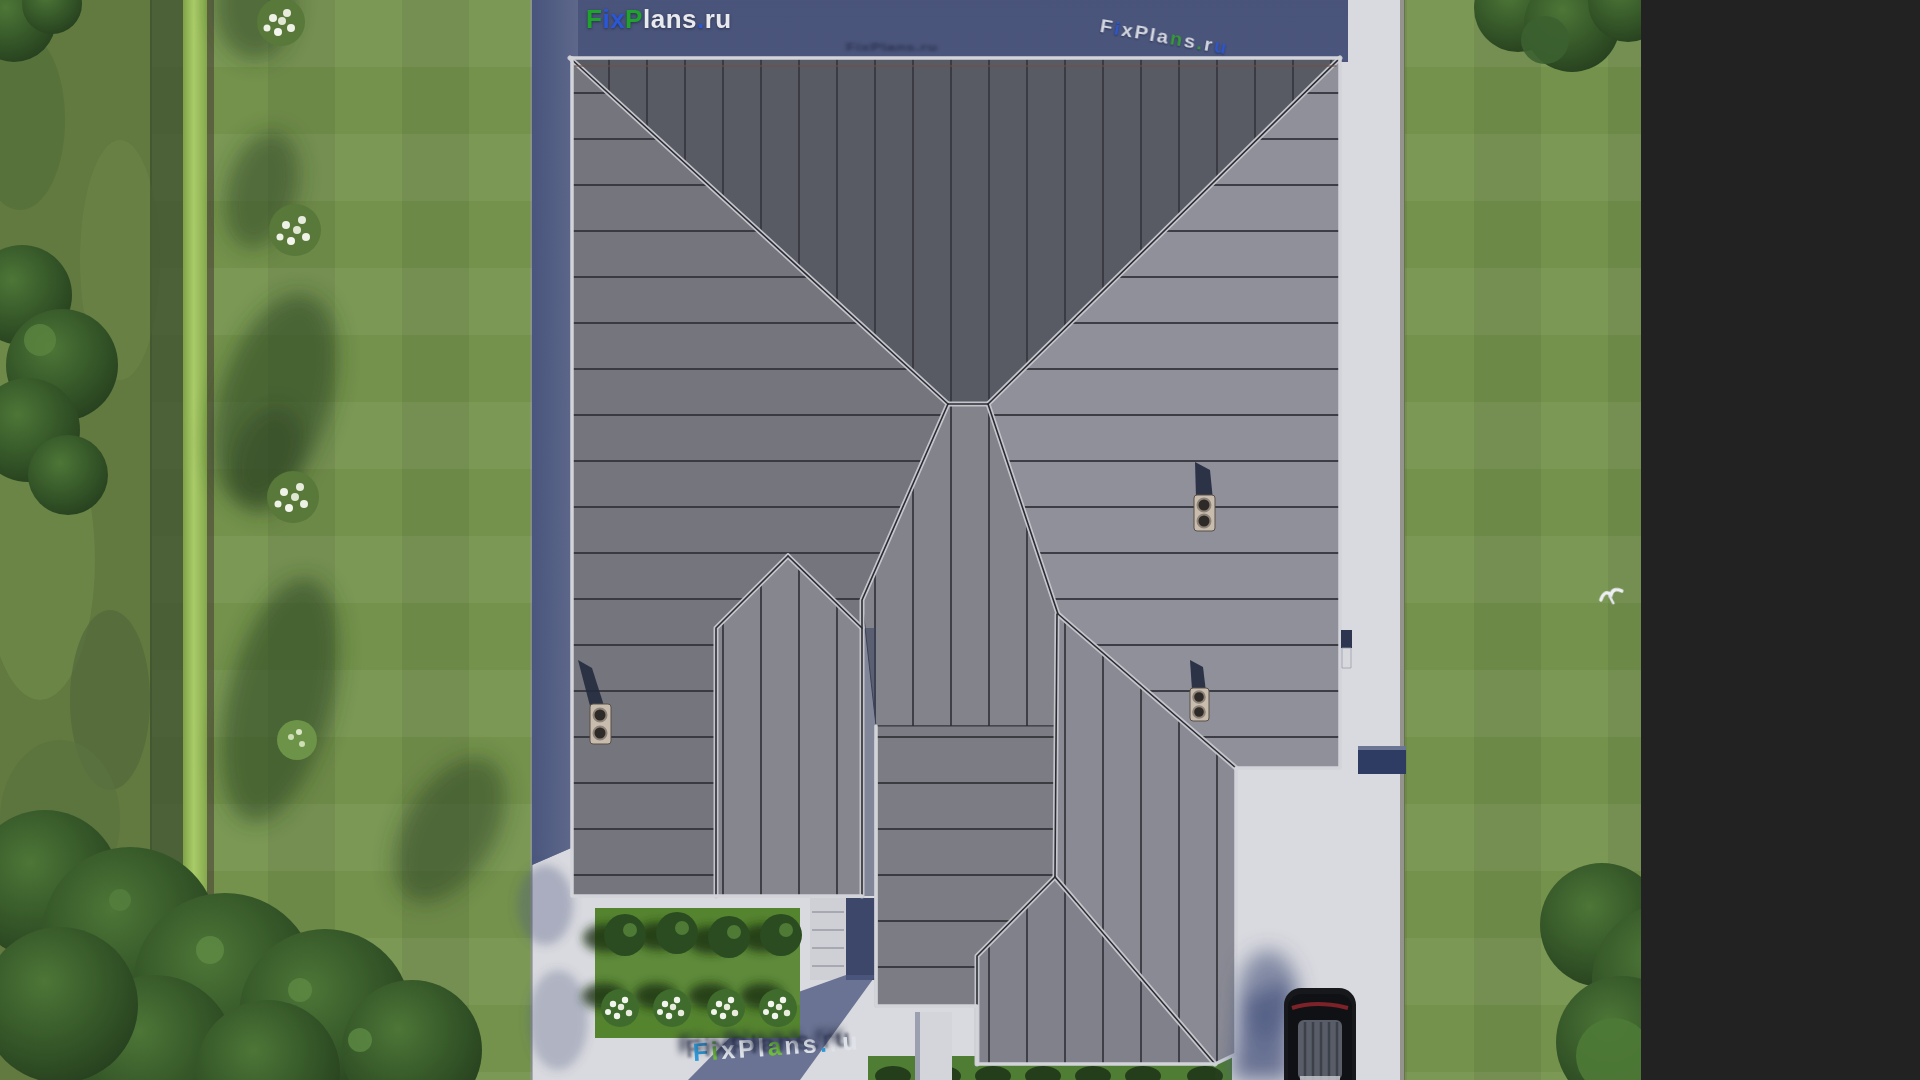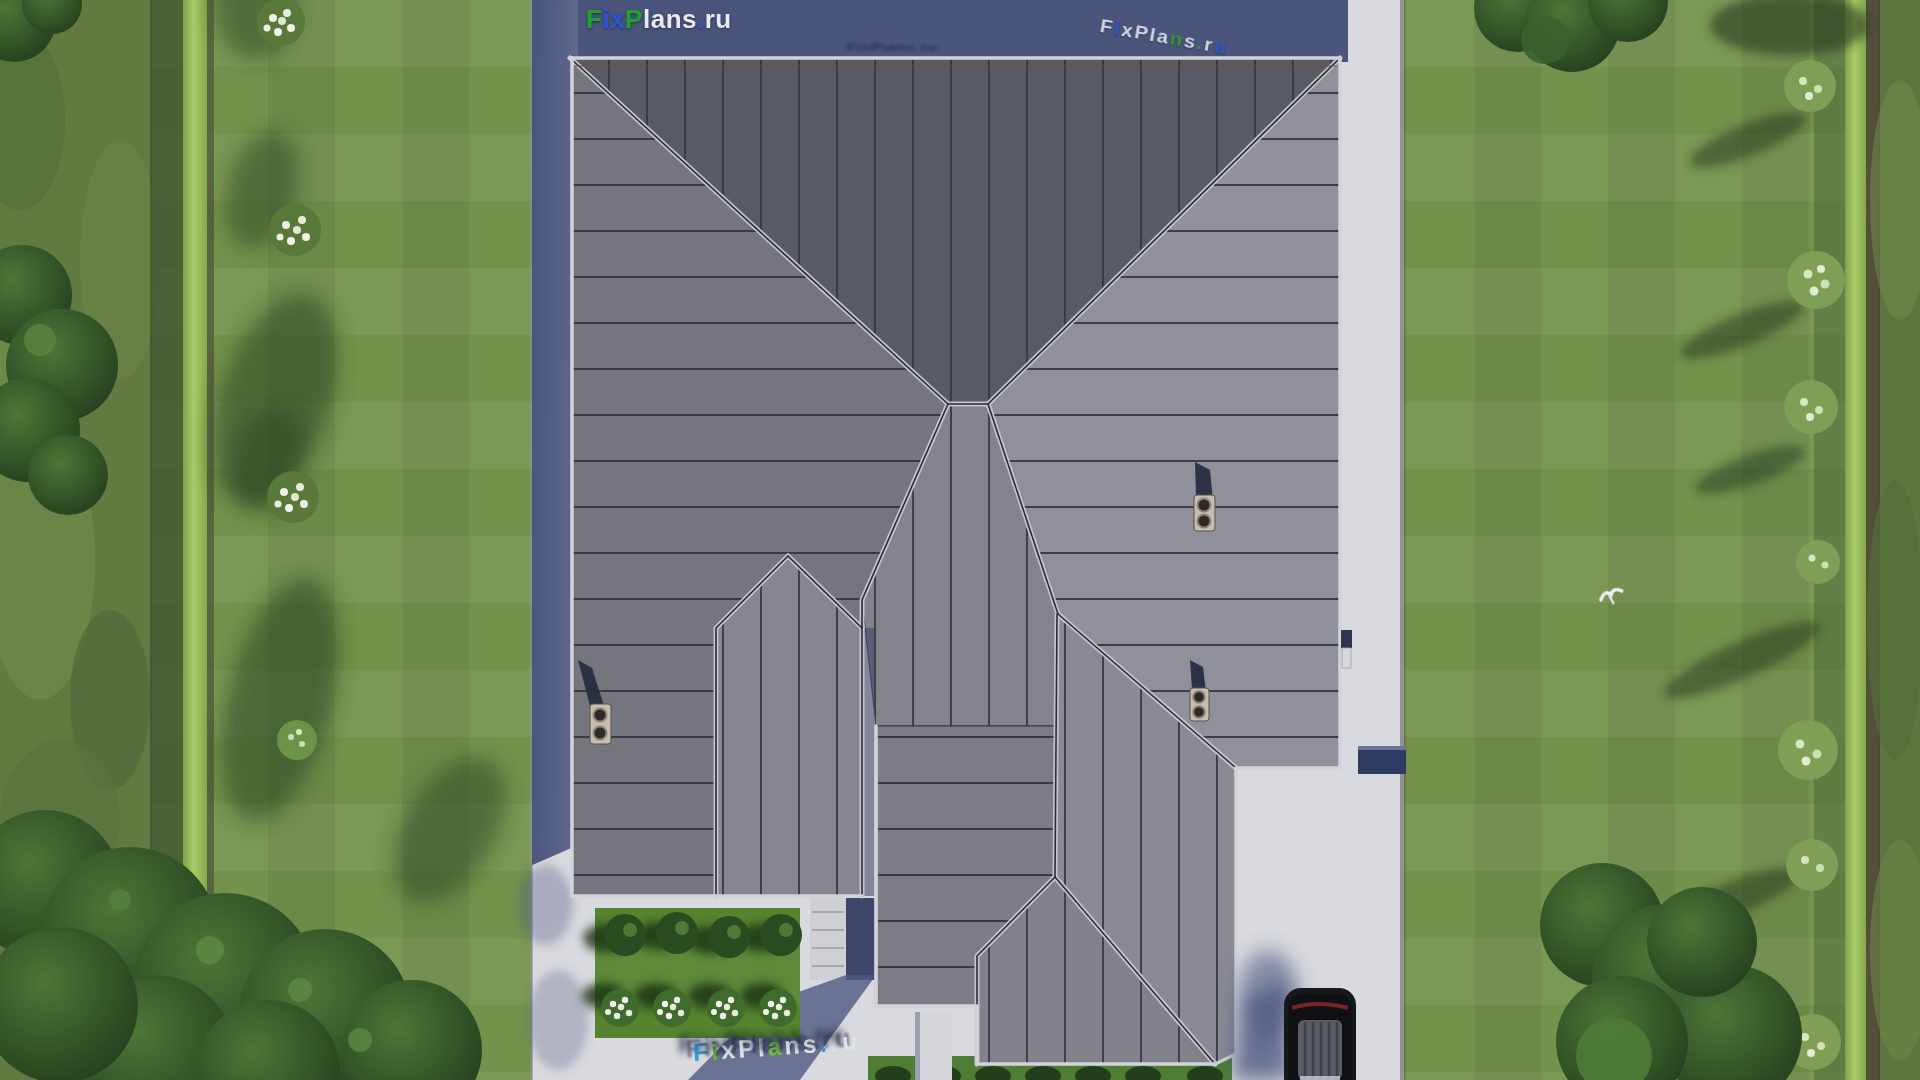--- a/index.html
+++ b/index.html
@@ -1,16 +1,16 @@
 <!DOCTYPE html>
 <html><head>
 <meta charset="utf-8">
 <style>
   html,body{margin:0;padding:0;background:#222;}
-  .stage{position:relative;width:1920px;height:1080px;overflow:hidden;
+  .stage{position:relative;width:1641px;height:1080px;overflow:hidden;
          background:#76944e;font-family:"Liberation Sans",sans-serif;}
   .stage svg{position:absolute;left:0;top:0;}
   .wm{position:absolute;font-weight:bold;white-space:nowrap;}
   .wm span{display:inline-block;}
   #logo{left:586px;top:4px;font-size:26px;letter-spacing:.5px;
         text-shadow:0 1px 3px rgba(15,20,35,.55);}
   #wm-top-right{left:1102px;top:16px;font-size:20px;letter-spacing:2px;
         transform:rotate(10deg) scaleY(.9);transform-origin:left top;
         opacity:.88;filter:blur(.6px);
         text-shadow:0 1px 2px rgba(20,26,46,.6);}

